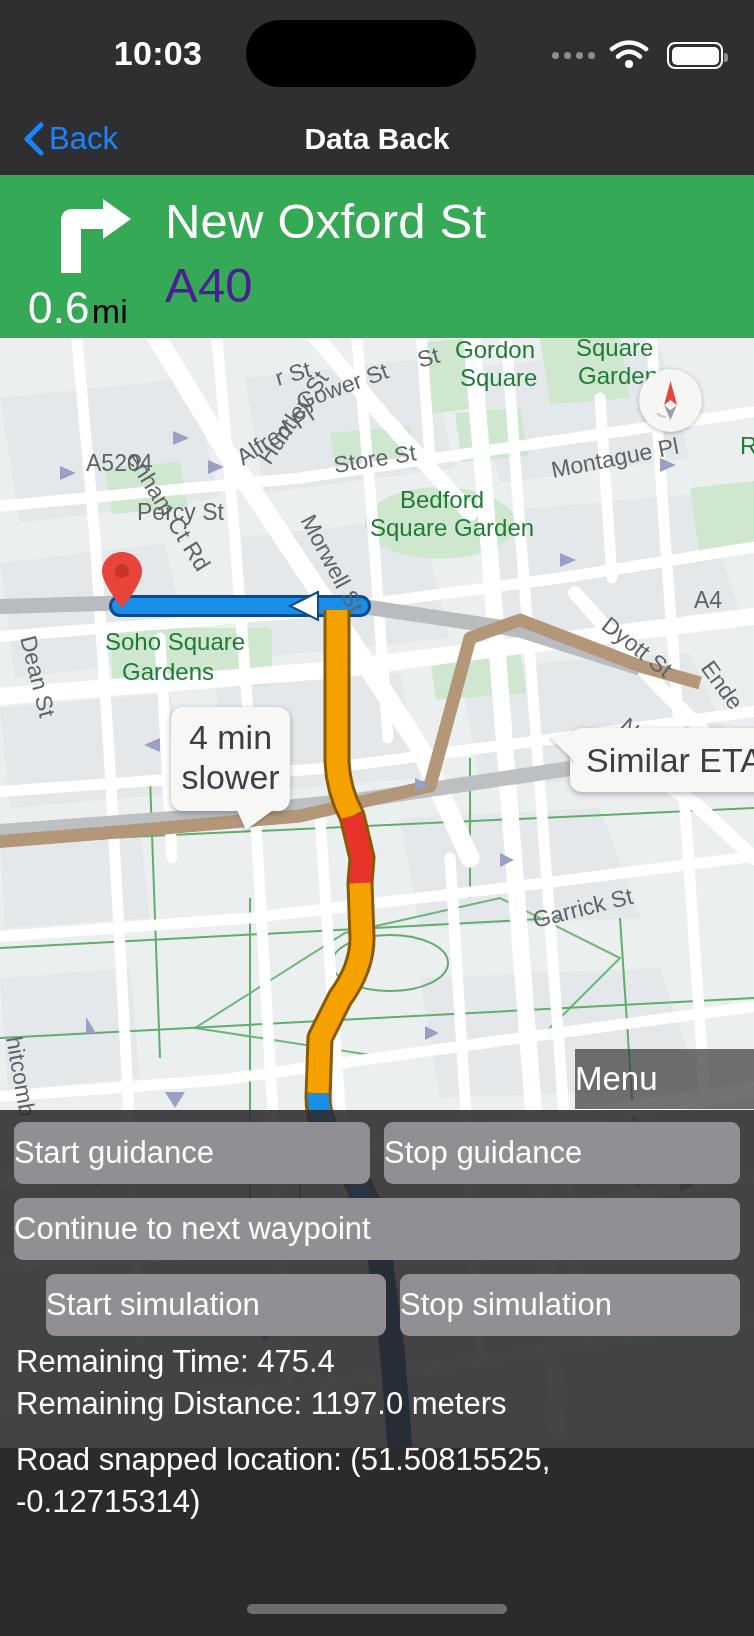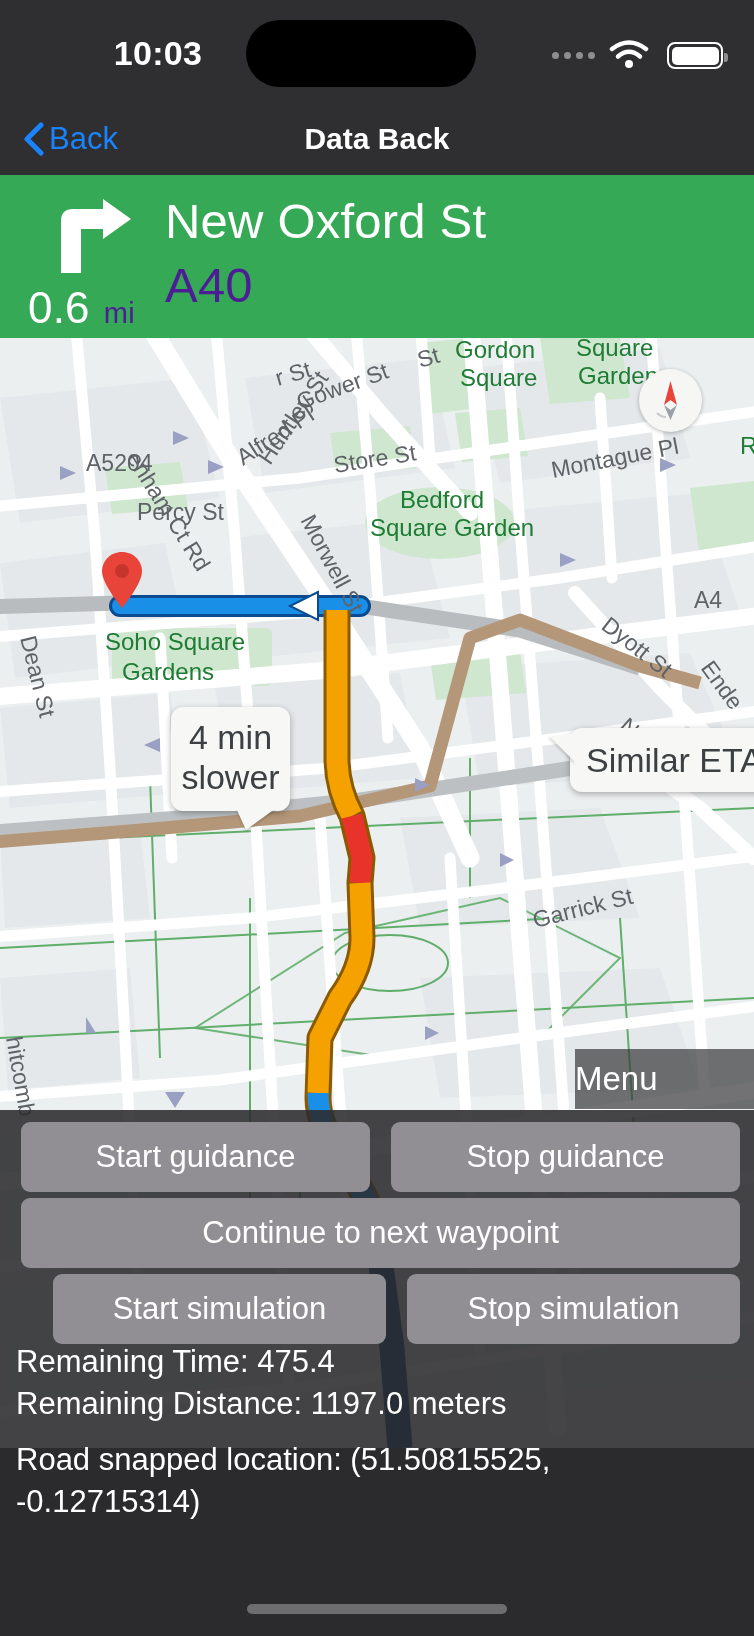--- a/index.html
+++ b/index.html
@@ -31,21 +31,21 @@
   .nav-back{ position:absolute; left:14px; top:0; height:72px; display:flex; align-items:center; gap:5px; padding:0 8px; cursor:pointer; }
   .nav-back .chev{ width:22px; height:34px; }
   .nav-back span{ color:#1a84ff; font-size:31px; }
   .nav-title{ position:absolute; left:0; top:0; width:754px; height:72px; line-height:72px;
               text-align:center; color:#fff; font-size:30px; font-weight:bold; }
 
   
   .banner{ position:absolute; left:0; top:175px; width:754px; height:163px; background:#36a956; z-index:25; }
   .turn-icon{ position:absolute; left:39px; top:22px; width:96px; height:76px; }
   .dist{ position:absolute; left:28px; top:108px; color:#fff; font-size:44px; font-weight:normal; letter-spacing:.2px; }
-  .dist .unit{ color:#4c1d95; font-size:29px; margin-left:14px; }
+  .dist .unit{ color:#000000; font-size:34px; margin-left:2px; }
   .road1{ position:absolute; left:165px; top:18px; color:#fff; font-size:49px; letter-spacing:.2px; }
   .road2{ position:absolute; left:165px; top:82px; color:#4c1d95; font-size:49px; letter-spacing:.2px; }
 
   .then{ position:absolute; left:0; top:338px; width:190px; height:95px; background:#1e8238; z-index:25;
          display:flex; align-items:center; }
   .then-label{ color:#fff; font-size:32px; margin-left:29px; }
   .then-icon{ width:44px; height:44px; margin-left:22px; }
 
   
   .map{ position:absolute; left:0; top:338px; width:754px; height:1110px; overflow:hidden;
@@ -71,22 +71,22 @@
              filter:drop-shadow(-2px 1px 1px rgba(0,0,0,.14)); }
 
   .menu-btn{ position:absolute; left:575px; top:1049px; width:197px; height:60px;
              background:rgba(60,60,62,.72); color:#fff; font-size:33px;
              display:flex; align-items:center; z-index:14; cursor:pointer; }
 
   
   .panel{ position:absolute; left:0; top:1110px; width:754px; height:526px;
           background:rgba(43,43,45,.88); z-index:20; }
   .btn-row{ position:absolute; display:flex; gap:14px; left:14px; width:726px; }
-  .btn{ background:#918f94; border-radius:9px; height:70px; display:flex; align-items:center;
-        justify-content:center; color:#fff; font-size:31px; cursor:pointer; flex:1;margin-left:7px; }
+  .btn{ background:#918f94; border-radius:9px; height:62px; display:flex; align-items:center;
+        justify-content:flex-start; color:#fff; font-size:31px; cursor:pointer; flex:1; }
   .row1{ top:12px; } .row2{ top:88px; } .row3{ top:164px;padding-left:32px; }
   .stats{ position:absolute; left:16px; top:232px; width:720px; color:#fff; font-size:31px; line-height:40px; }
   .stats div{ margin-bottom:2px; }
   .stats .gap{ height:12px; }
 
   .home-ind{ position:absolute; left:247px; bottom:22px; width:260px; height:10px;
              background:#6d6d70; border-radius:6px; z-index:40; }
 </style>
 </head>
 <body>

